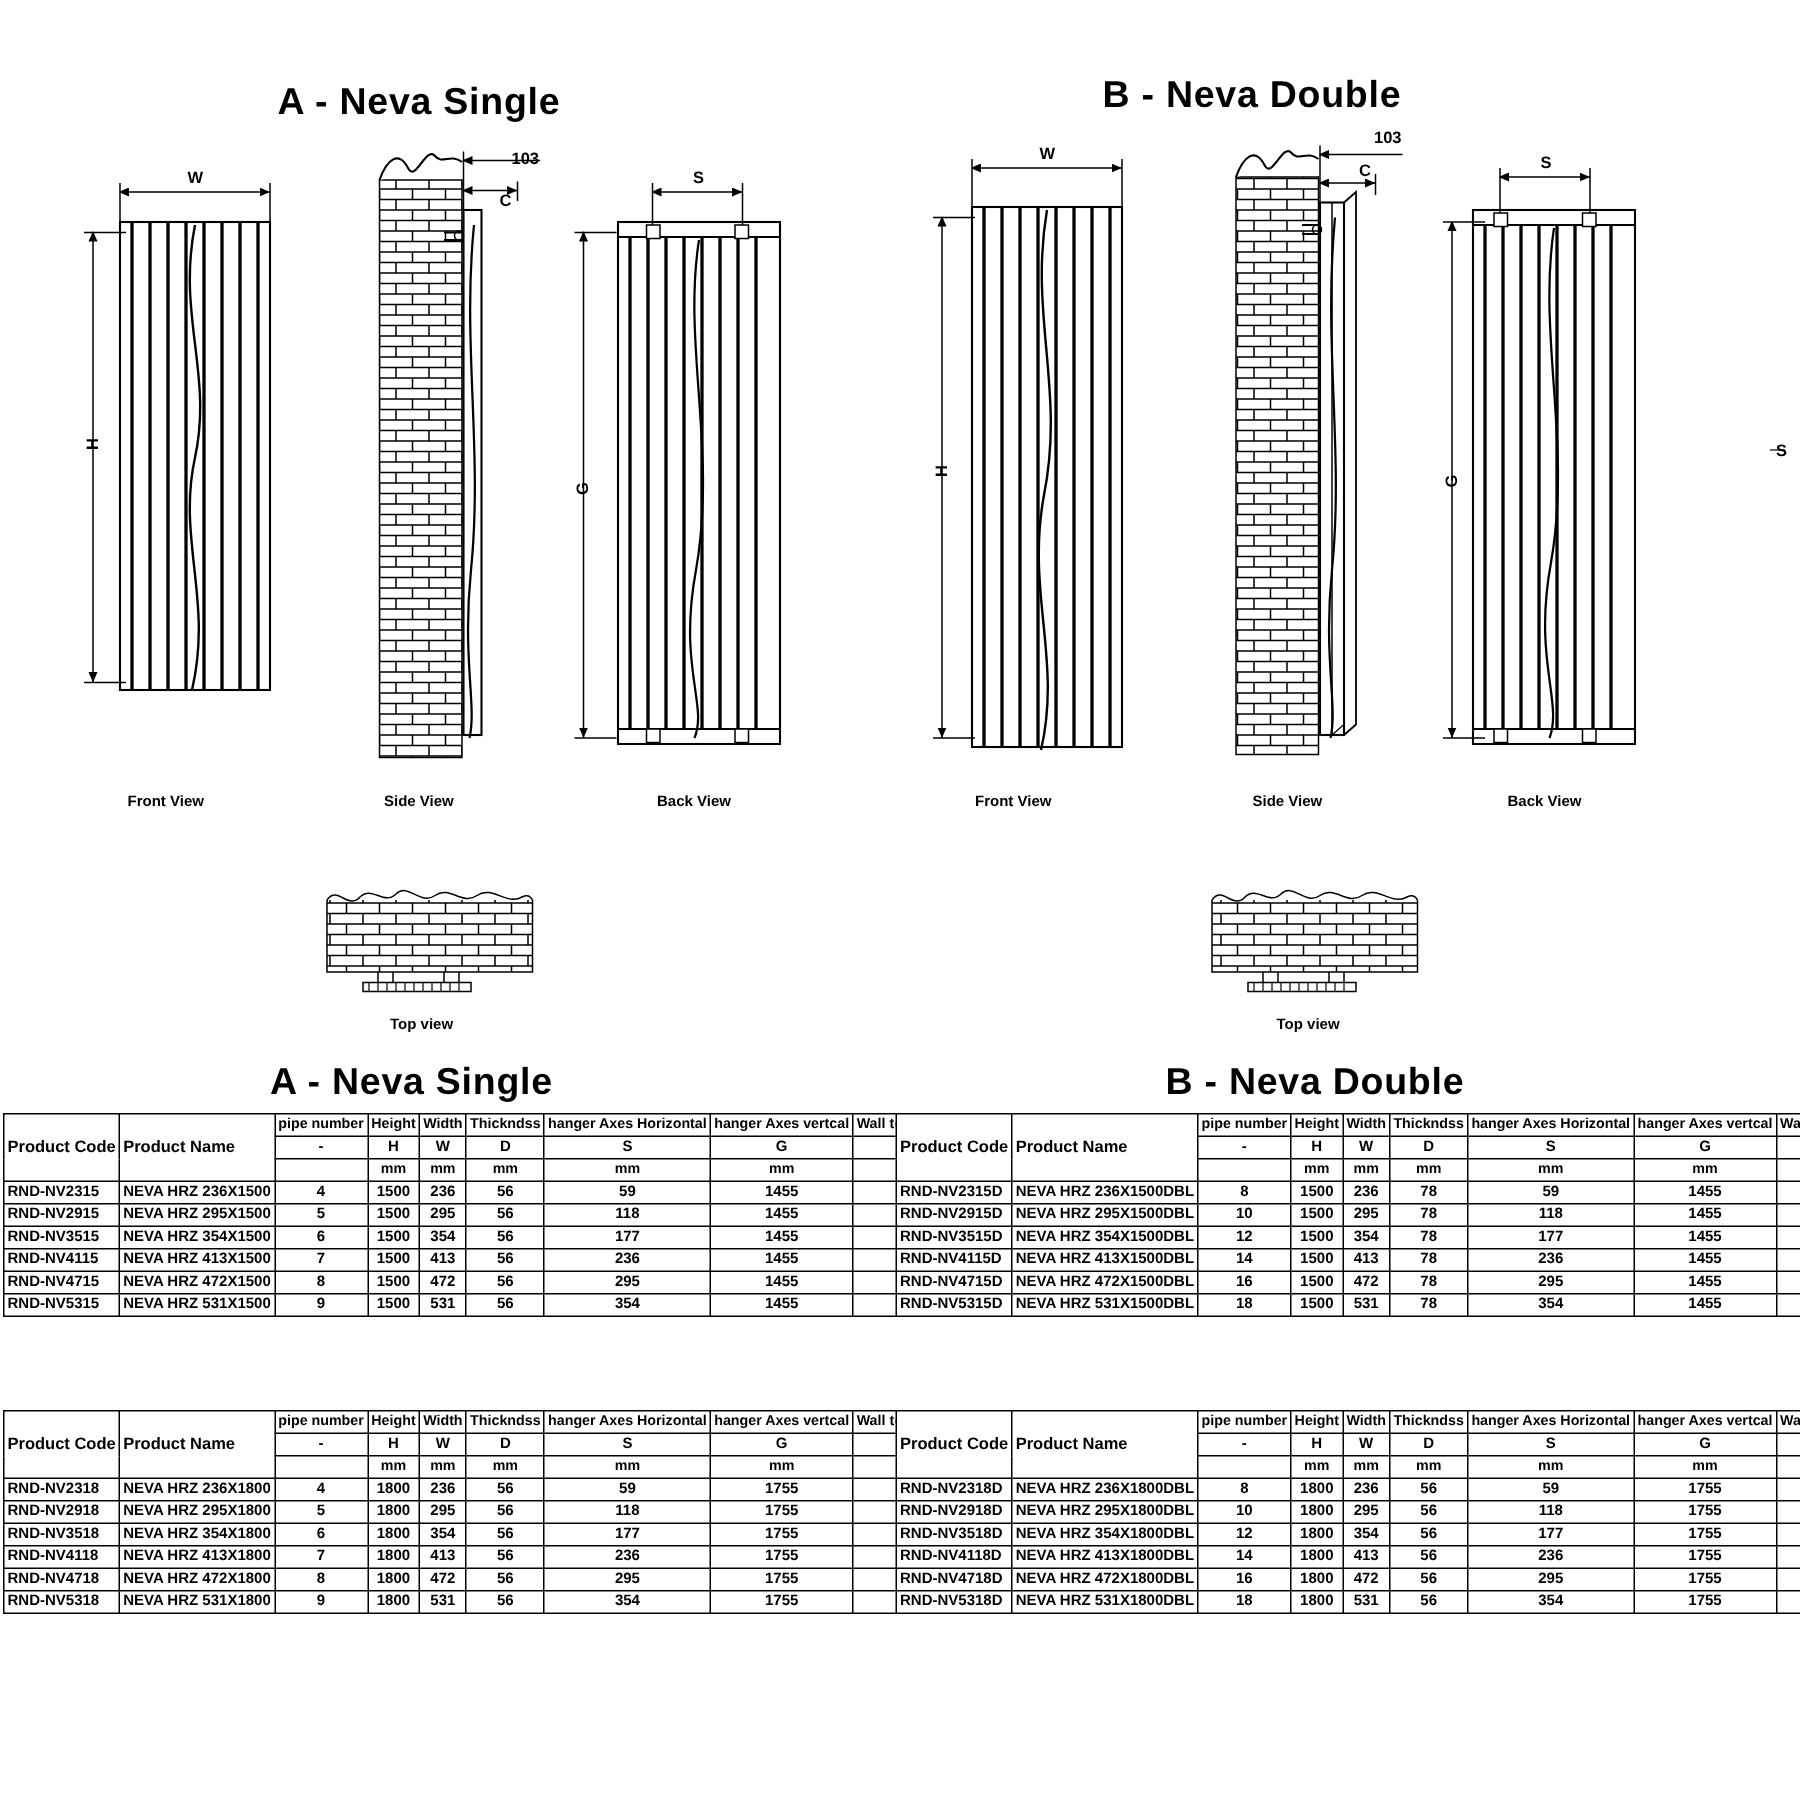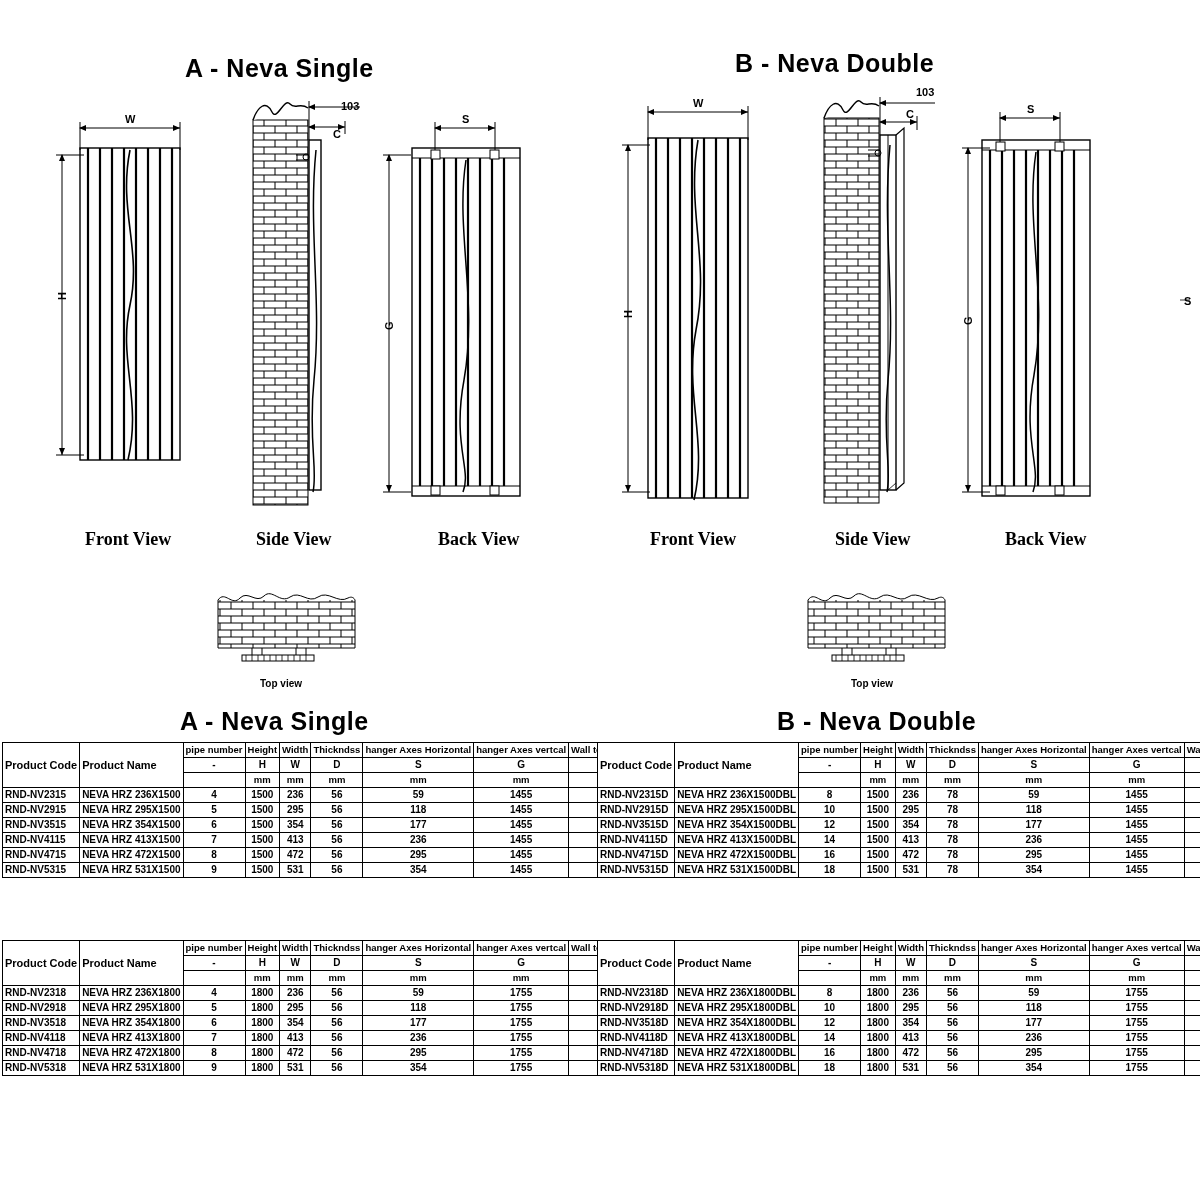--- a/index.html
+++ b/index.html
@@ -27,24 +27,23 @@
     letter-spacing: 0.5px;
     white-space: nowrap;
   }
   #title-a { left: 185px; top: 54px; }
   #title-b { left: 735px; top: 49px; }
   #table-title-a { left: 180px; top: 707px; }
   #table-title-b { left: 777px; top: 707px; }
 
   .view-label {
     position: absolute;
-    font-size: 18px;
+    font-size: 10px;
     font-weight: bold;
     white-space: nowrap;
-    font-family: Liberation Serif, serif;
   }
   .top-label {
     position: absolute;
     font-size: 10px;
     font-weight: bold;
     white-space: nowrap;
   }
   .dim-label {
     position: absolute;
     font-size: 11px;

